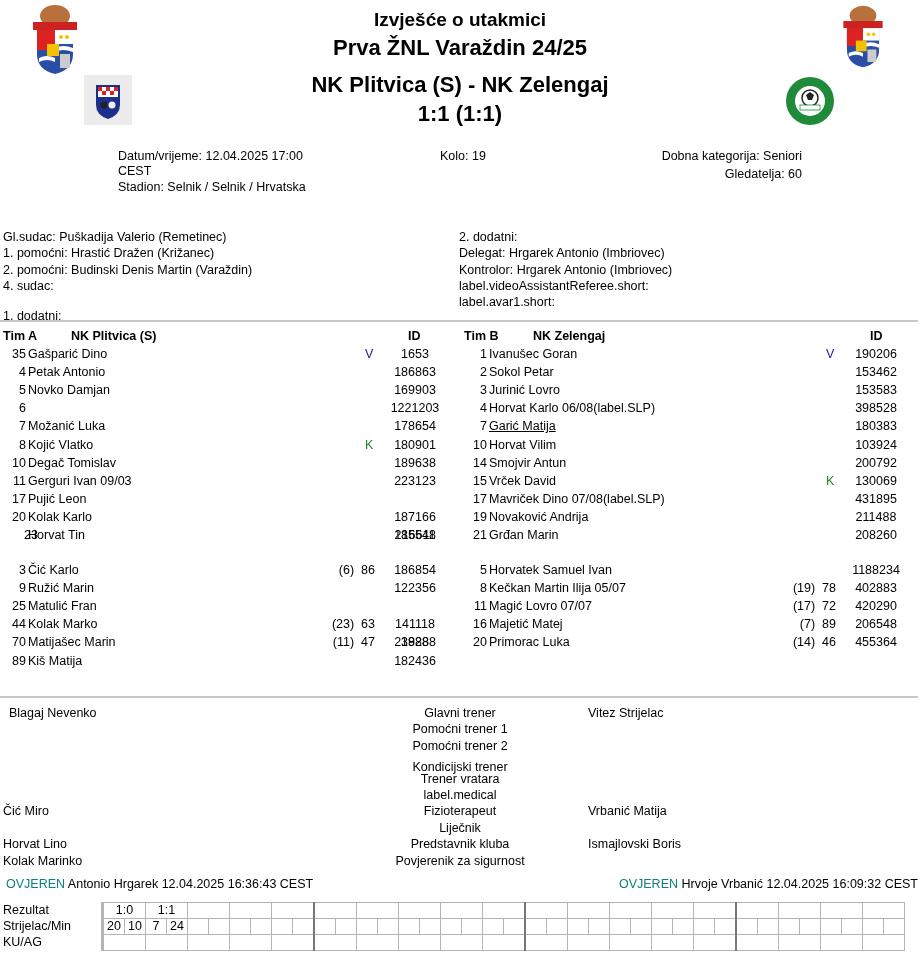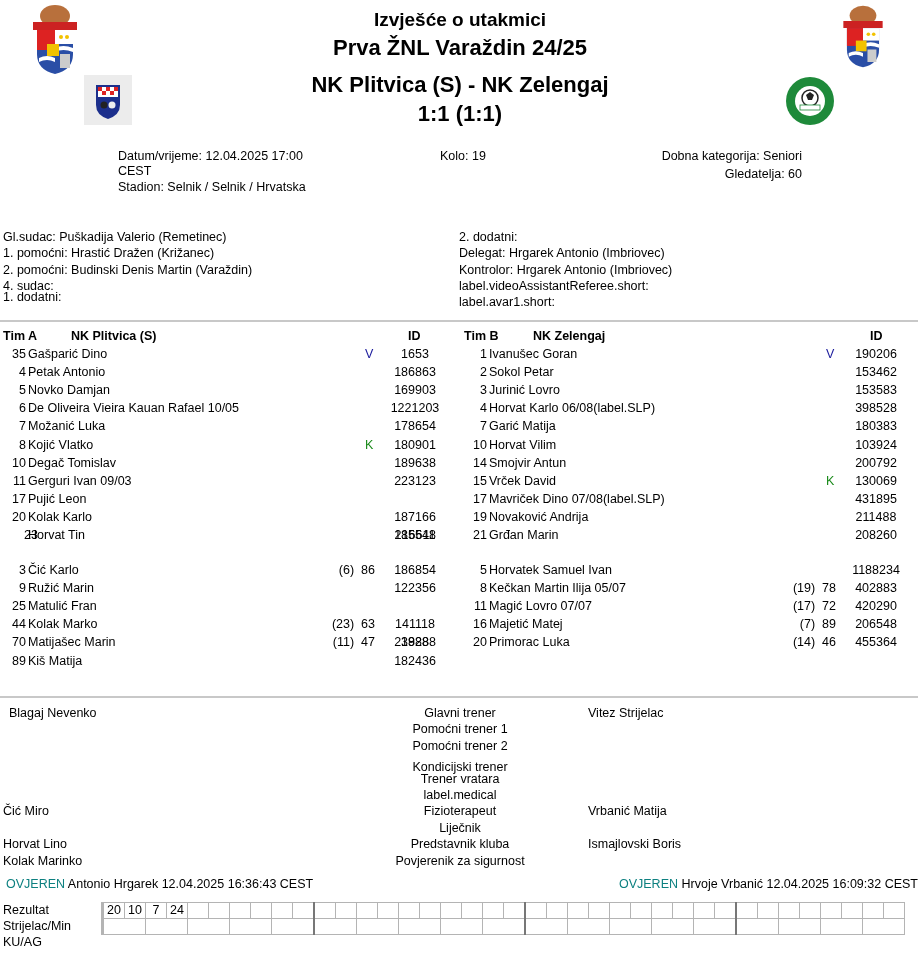--- a/index.html
+++ b/index.html
@@ -108,21 +108,21 @@
 <div class="abs info" style="left:118px; top:180px;">Stadion: Selnik / Selnik / Hrvatska</div>
 <div class="abs info" style="left:440px; top:149px;">Kolo: 19</div>
 <div class="abs info" style="right:121px; top:149px; text-align:right;">Dobna kategorija: Seniori</div>
 <div class="abs info" style="right:121px; top:167px; text-align:right;">Gledatelja: 60</div>
 
 <div id="officials-left">
     <div class="abs info" style="left:3px; top:230px;">Gl.sudac: Puškadija Valerio (Remetinec)</div>
     <div class="abs info" style="left:3px; top:246.3px;">1. pomoćni: Hrastić   Dražen (Križanec)</div>
     <div class="abs info" style="left:3px; top:262.6px;">2. pomoćni: Budinski Denis Martin (Varaždin)</div>
     <div class="abs info" style="left:3px; top:278.9px;">4. sudac:</div>
-    <div class="abs info" style="left:3px; top:290px;text-align:right;">1. dodatni:</div>
+    <div class="abs info" style="left:3px; top:309px;text-align:right;">1. dodatni:</div>
   </div>
 <div id="officials-right">
     <div class="abs info" style="left:459px; top:230px;">2. dodatni:</div>
     <div class="abs info" style="left:459px; top:246.3px;">Delegat: Hrgarek Antonio (Imbriovec)</div>
     <div class="abs info" style="left:459px; top:262.6px;">Kontrolor: Hrgarek Antonio (Imbriovec)</div>
     <div class="abs info" style="left:459px; top:278.9px;">label.videoAssistantReferee.short:</div>
     <div class="abs info" style="left:459px; top:295.2px;">label.avar1.short:</div>
   </div>
 
 <div class="hr" style="top:320px;"></div>
@@ -146,21 +146,20 @@
       <span class="pname" style="left:26px;">Petak Antonio</span>
       <span class="pid" style="left:383px;">186863</span>
     </div>
     <div class="row" style="left:2px; top:381.20000000000005px; width:450px;">
       <span class="num" style="left:0px;">5</span>
       <span class="pname" style="left:26px;">Novko Damjan</span>
       <span class="pid" style="left:383px;">169903</span>
     </div>
     <div class="row" style="left:2px; top:399.30000000000007px; width:450px;">
       <span class="num" style="left:0px;">6</span>
-      <span class="pname" style="left:26px;">De Oliveira Vieira Kauan Rafael 10/05</span>
       <span class="pid" style="left:383px;">1221203</span>
     </div>
     <div class="row" style="left:2px; top:417.4000000000001px; width:450px;">
       <span class="num" style="left:0px;">7</span>
       <span class="pname" style="left:26px;">Možanić Luka</span>
       <span class="pid" style="left:383px;">178654</span>
     </div>
     <div class="row" style="left:2px; top:435.5000000000001px; width:450px;">
       <span class="num" style="left:0px;">8</span>
       <span class="pname" style="left:26px;">Kojić Vlatko</span>
@@ -243,21 +242,21 @@
       <span class="pname" style="left:26px;">Jurinić Lovro</span>
       <span class="pid" style="left:383px;">153583</span>
     </div>
     <div class="row" style="left:463px; top:399.30000000000007px; width:450px;">
       <span class="num" style="left:0px;">4</span>
       <span class="pname" style="left:26px;">Horvat Karlo 06/08(label.SLP)</span>
       <span class="pid" style="left:383px;">398528</span>
     </div>
     <div class="row" style="left:463px; top:417.4000000000001px; width:450px;">
       <span class="num" style="left:0px;">7</span>
-      <span class="pname" style="left:26px;">Garić Matija</span>
+      <span class="pname" style="left:26px;text-decoration:underline;">Garić Matija</span>
       <span class="pid" style="left:383px;">180383</span>
     </div>
     <div class="row" style="left:463px; top:435.5000000000001px; width:450px;">
       <span class="num" style="left:0px;">10</span>
       <span class="pname" style="left:26px;">Horvat Vilim</span>
       <span class="pid" style="left:383px;">103924</span>
     </div>
     <div class="row" style="left:463px; top:453.60000000000014px; width:450px;">
       <span class="num" style="left:0px;">14</span>
       <span class="pname" style="left:26px;">Smojvir Antun</span>
@@ -344,20 +343,41 @@
 <div class="abs" style="right:5px; top:877px;">
   <span class="verified">OVJEREN</span>
   <span>Hrvoje Vrbanić 12.04.2025 16:09:32 CEST</span>
 </div>
 
 <div class="grid-label" style="top:903px;">Rezultat</div>
 <div class="grid-label" style="top:919px;">Strijelac/Min</div>
 <div class="grid-label" style="top:935px;">KU/AG</div>
 <table class="sg" id="score-grid">
   <tbody>
+    <tr id="sg-r1">
+        <td class="first" colspan="2">1:0</td>
+        <td colspan="2">1:1</td>
+        <td colspan="2"></td>
+        <td colspan="2"></td>
+        <td colspan="2"></td>
+        <td class="thick" colspan="2"></td>
+        <td colspan="2"></td>
+        <td colspan="2"></td>
+        <td colspan="2"></td>
+        <td colspan="2"></td>
+        <td class="thick" colspan="2"></td>
+        <td colspan="2"></td>
+        <td colspan="2"></td>
+        <td colspan="2"></td>
+        <td colspan="2"></td>
+        <td class="thick" colspan="2"></td>
+        <td colspan="2"></td>
+        <td colspan="2"></td>
+        <td colspan="2"></td>
+      </tr>
     <tr id="sg-r2">
         <td class="half first">20</td>
         <td class="half">10</td>
         <td class="half">7</td>
         <td class="half">24</td>
         <td class="half"></td>
         <td class="half"></td>
         <td class="half"></td>
         <td class="half"></td>
         <td class="half"></td>

